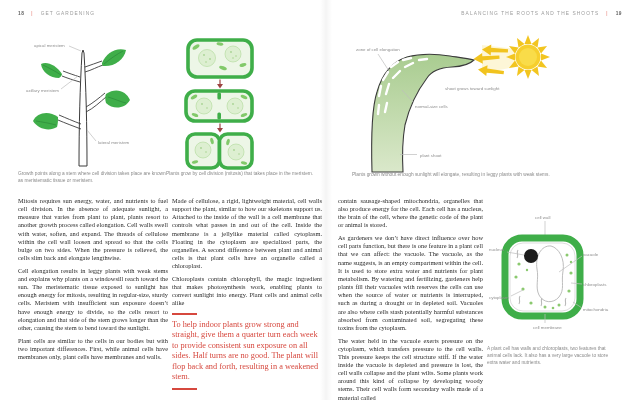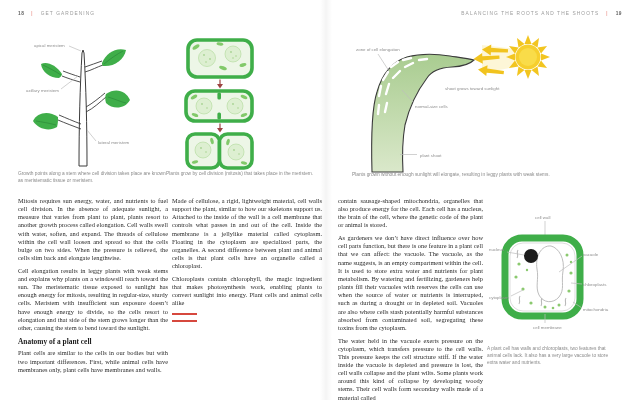--- a/index.html
+++ b/index.html
@@ -140,27 +140,27 @@
       <ellipse class="oval" cx="45" cy="106" rx="3.2" ry="1.6" transform="rotate(-75 45 106)"></ellipse>
       <ellipse class="oval" cx="12" cy="126" rx="3.2" ry="1.5" transform="rotate(-15 12 126)"></ellipse>
       <ellipse class="oval" cx="61" cy="127" rx="3.2" ry="1.5" transform="rotate(15 61 127)"></ellipse>
     </g>
   </svg>
   <div class="caption" style="left:166px;top:171px;width:150px;">Plants grow by cell division (mitosis) that takes place in the meristem.</div>
 
   <div class="bodycol" style="left:18px;width:150px;">
     <p>Mitosis requires sun energy, water, and nutrients to fuel cell division. In the absence of adequate sunlight, a measure that varies from plant to plant, plants resort to another growth process called elongation. Cell walls swell with water, soften, and expand. The threads of cellulose within the cell wall loosen and spread so that the cells bulge on two sides. When the pressure is relieved, the cells slim back and elongate lengthwise.</p>
     <p>Cell elongation results in leggy plants with weak stems and explains why plants on a windowsill reach toward the sun. The meristematic tissue exposed to sunlight has enough energy for mitosis, resulting in regular-size, sturdy cells. Meristem with insufficient sun exposure doesn’t have enough energy to divide, so the cells resort to elongation and that side of the stem grows longer than the other, causing the stem to bend toward the sunlight.</p>
-    <h3>Anatomy of a plant cell</h3>
     <p>Plant cells are similar to the cells in our bodies but with two important differences. First, while animal cells have membranes only, plant cells have membranes and walls.</p>
   </div>
   <div class="bodycol" style="left:172px;width:150px;">
     <p>Made of cellulose, a rigid, lightweight material, cell walls support the plant, similar to how our skeletons support us. Attached to the inside of the wall is a cell membrane that controls what passes in and out of the cell. Inside the membrane is a jellylike material called cytoplasm. Floating in the cytoplasm are specialized parts, the organelles. A second difference between plant and animal cells is that plant cells have an organelle called a chloroplast.</p>
     <p>Chloroplasts contain chlorophyll, the magic ingredient that makes photosynthesis work, enabling plants to convert sunlight into energy. Plant cells and animal cells alike</p>
     <hr class="rule">
+    <p class="pq">To help indoor plants grow strong and straight, give them a quarter turn each week to provide consistent sun exposure on all sides. Half turns are no good. The plant will flop back and forth, resulting in a weakened stem.</p>
     <hr class="rule">
   </div>
 
   <div class="spine"></div>
 
   <svg style="left:332px;top:32px;" width="290" height="140" viewBox="0 0 290 140">
     <defs>
       <linearGradient id="shootGrad" x1="0" y1="0" x2="0" y2="1">
         <stop offset="0" stop-color="#a9cc90"></stop>
         <stop offset="1" stop-color="#dae8ca"></stop>

